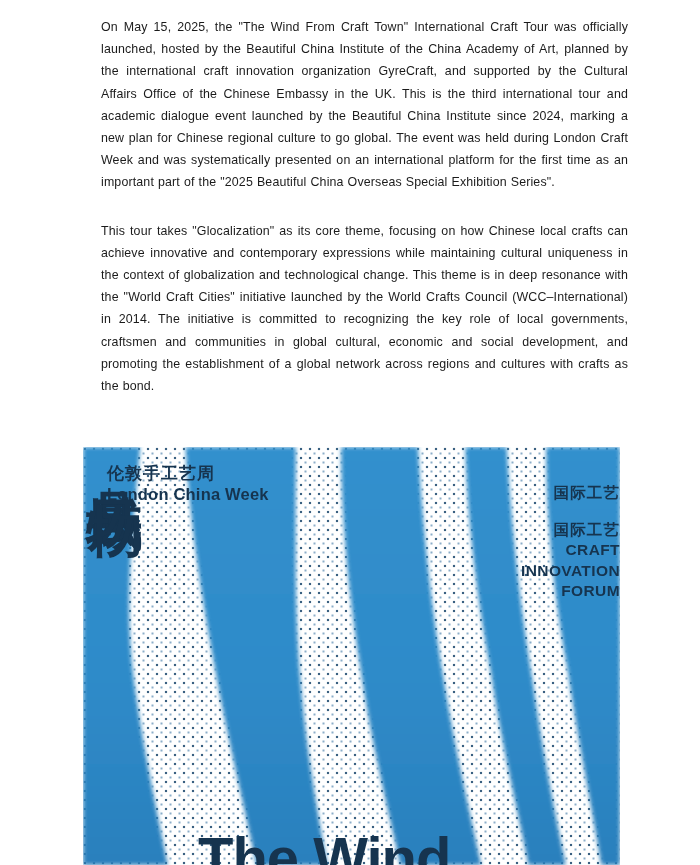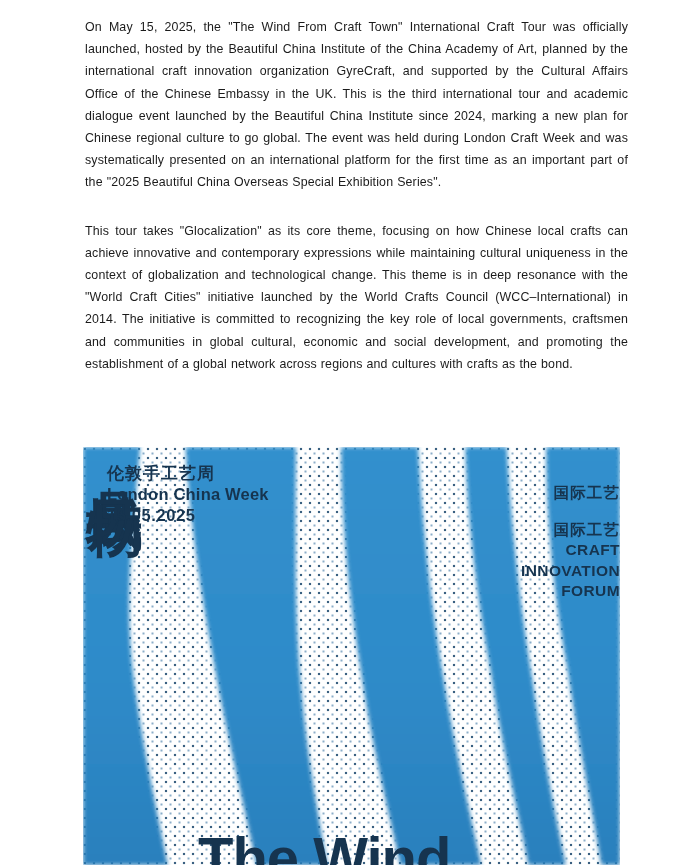--- a/index.html
+++ b/index.html
@@ -16,21 +16,21 @@
   }
 
   
   .article {
     position: absolute;
     left: 85px;
     top: 16px;
     width: 543px;
   }
   .para {
-    margin: 0 0 26px 0;
+    margin: 0 0 26px 16px;
     font-family: "Liberation Sans", "DejaVu Sans", sans-serif;
     font-size: 12.4px;
     line-height: 22.2px;
     color: #1b1b1b;
     text-align: justify;
     text-justify: inter-word;
     letter-spacing: 0.15px;
     word-spacing: 0.4px;
   }
   .para:last-child { margin-bottom: 0; }
@@ -174,21 +174,20 @@
           <path d="M470,0 L545,0 L545,418 L526,418 C516,358 502,292 492,224 C478,150 470,74 470,0 Z"></path>
         </g>
       </svg>
     </div>
 
     <div class="poster-text">
 
       <div class="blk tl">
         <div class="cn">伦敦手工艺周</div>
         <div>London China Week</div>
-        <div class="date">15.05.2025</div>
       </div>
 
       <div class="blk tr">
         <div class="cn">国际工艺</div>
         <div class="cn">国际工艺</div>
         <div>CRAFT</div>
         <div>INNOVATION</div>
         <div>FORUM</div>
       </div>
 

